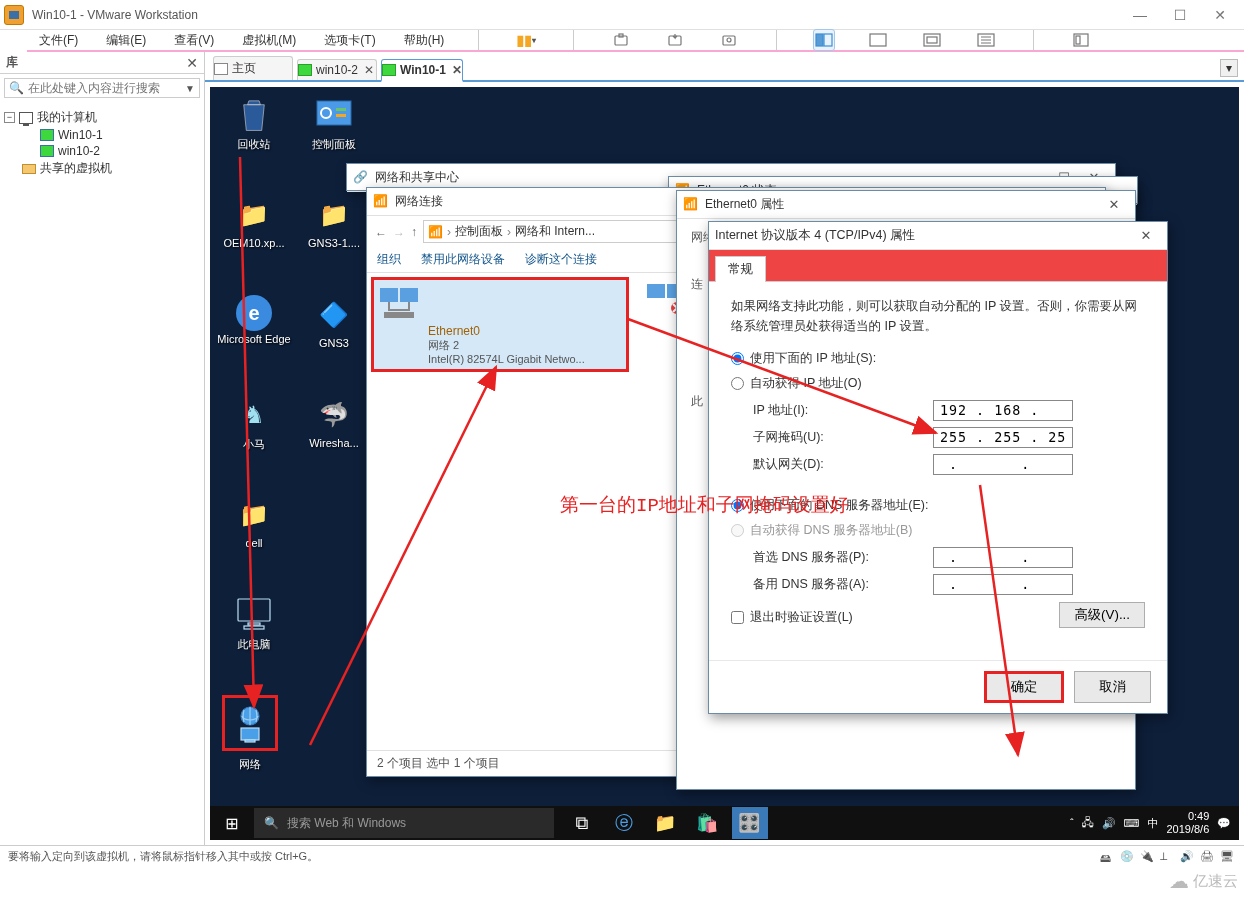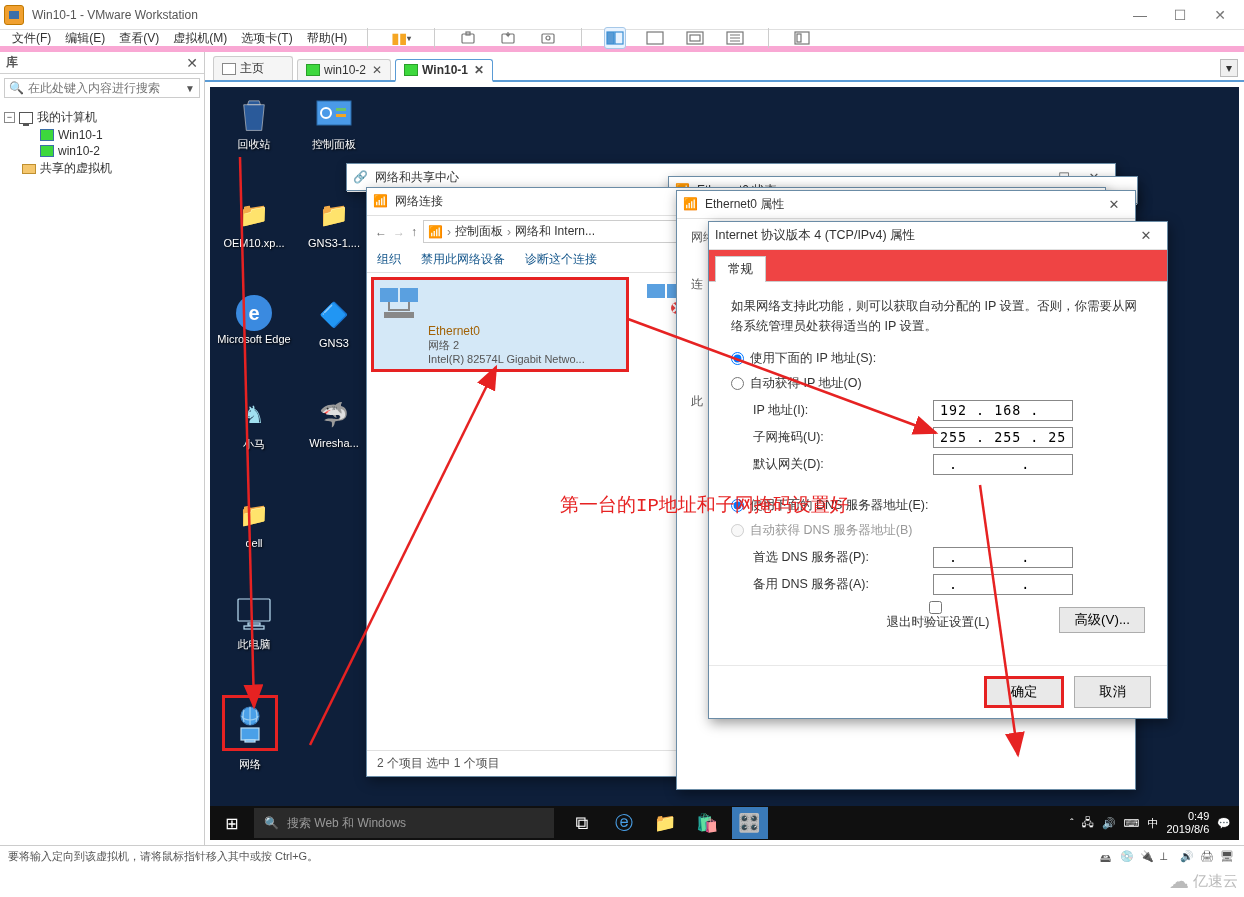--- a/index.html
+++ b/index.html
@@ -7,21 +7,21 @@
   
   
   .titlebar { display: flex; align-items: center; height: 30px; padding: 0 4px; border-bottom: 1px solid #e0e0e0; }
   .app-icon { width: 20px; height: 20px; background: #f0a030; border: 1px solid #c07800; border-radius: 3px; margin-right: 8px; display:flex; align-items:center; justify-content:center;}
   .app-icon::before { content: ""; width: 10px; height: 8px; background: #3b6fa8; }
   .title-text { flex: 1; color: #555; }
   .win-btns { display: flex; gap: 0; }
   .win-btn { width: 40px; height: 26px; display: flex; align-items: center; justify-content: center; color: #777; font-size: 14px; }
   
   
-  .menubar { height: 22px; display: flex; align-items: center; padding: 0 12px; gap: 14px; color: #333; border-bottom: 6px solid #f9a8d4;}
+  .menubar { height: 22px; display: flex; align-items: center; padding: 0 12px; gap: 28px; color: #333; border-bottom: 2px solid #f9a8d4; margin-left: 27px;}
   .tb-sep { width: 1px; height: 20px; background: #ccc; margin: 0 6px; }
   .tb-btn { width: 22px; height: 22px; margin: 0 2px; display: flex; align-items: center; justify-content: center; color: #555; border: 1px solid transparent; border-radius: 3px;}
   .tb-btn.pause { color: #f5a623; font-size: 14px; font-weight: bold;}
   .tb-btn.active { background: #e8f3ff; border-color: #a6c8e8; }
   .tb-btn svg { stroke: #777; fill: none; stroke-width: 1.2;}
   .tb-btn.blue svg { stroke: #3b8fd4;}
   
   
   .main { display: flex; height: calc(100% - 30px - 22px - 30px - 22px); }
   
@@ -41,21 +41,21 @@
   .tree-icon-monitor::after { content:""; position:absolute; bottom:-3px; left:3px; width:6px; height:2px; background:#555;}
   .tree-icon-vm { width: 14px; height: 12px; background: #fff; border: 1px solid #3b6fa8; }
   .tree-icon-vm.running { background: #3dd83d; }
   .tree-icon-folder { width: 14px; height: 10px; background: #f5c76e; border: 1px solid #c09030;}
   .tree-indent1 { padding-left: 18px; }
   .tree-indent2 { padding-left: 36px; }
   
   
   .content { flex: 1; display: flex; flex-direction: column; background: #fff;}
   .tabs { display: flex; align-items: flex-end; height: 30px; border-bottom: 2px solid #5a9bd5; padding-left: 8px; padding-top: 4px; gap: 4px;}
-  .tab { display: flex; align-items: center; padding: 3px 8px; border: 1px solid #ccc; border-bottom: none; background: #f5f5f5; min-width: 80px; position:relative; border-radius: 3px 3px 0 0;}
+  .tab { display: flex; align-items: center; padding: 3px 0; border: 1px solid #ccc; border-bottom: none; background: #f5f5f5; min-width: 80px; position:relative; border-radius: 3px 3px 0 0;}
   .tab.active { background: #fff; border-color: #5a9bd5; border-bottom: 2px solid #fff; margin-bottom: -2px; font-weight: bold; }
   .tab-icon { width: 14px; height: 12px; margin-right: 4px; border: 1px solid #888; background: #fff;}
   .tab-icon.home { border-color: #888; color: #888;}
   .tab-icon.running { background: #3dd83d; border-color: #2a9f2a; }
   .tab-close { margin-left: 6px; color: #555;}
   .dd-btn { width: 18px; height: 18px; border: 1px solid #bbb; margin-left: auto; margin-right: 6px; margin-bottom: 3px; display:flex; align-items:center; justify-content:center; background:#f0f0f0;}
   
   
   .vm-screen { flex: 1; background: #0e1f3a; position: relative; overflow: hidden; margin: 5px;}
   
@@ -108,21 +108,21 @@
   .radio-row { display: flex; align-items: center; margin: 8px 0; }
   .radio-row input { margin-right: 6px; }
   .field-row { display: flex; align-items: center; margin: 6px 0; padding-left: 22px;}
   .field-row label { width: 180px; }
   .ip-input { width: 140px; border: 1px solid #888; padding: 2px 6px; font-family: monospace; letter-spacing: 1px; text-align: center;}
   .dlg-buttons { display: flex; justify-content: flex-end; gap: 10px; padding: 10px 16px; border-top: 1px solid #e8e8e8;}
   .btn { padding: 4px 24px; border: 1px solid #adadad; background: #e9e9e9;}
   .btn.primary { border: 3px solid #e62222; background: #e9e9e9;}
   .btn.adv { padding: 3px 14px;}
   .group-box { border: 1px solid #dcdcdc; padding: 8px 0; margin-bottom: 4px;}
-  .checkbox-row { display: flex; align-items: center; margin: 6px 0 10px 0; flex-direction: column;}
+  .checkbox-row { display: flex; align-items: center; margin: 14px 0 10px 0;}
   .checkbox-row input { margin-right: 6px;}
   .adv-row { display: flex; justify-content: flex-end; margin-top: -34px; margin-bottom: 18px;}
   
   
   .red-arrow { position: absolute; pointer-events: none; }
   .anno-text { position: absolute; color: #e62222; font-size: 19px; font-family: Liberation Mono, monospace;}
   
   
   .taskbar { position: absolute; bottom: 0; left: 0; right: 0; height: 34px; background: #101010; display: flex; align-items: center;}
   .tb-win { width: 44px; height: 34px; display: flex; align-items: center; justify-content: center; color: #fff; font-size: 16px;}

